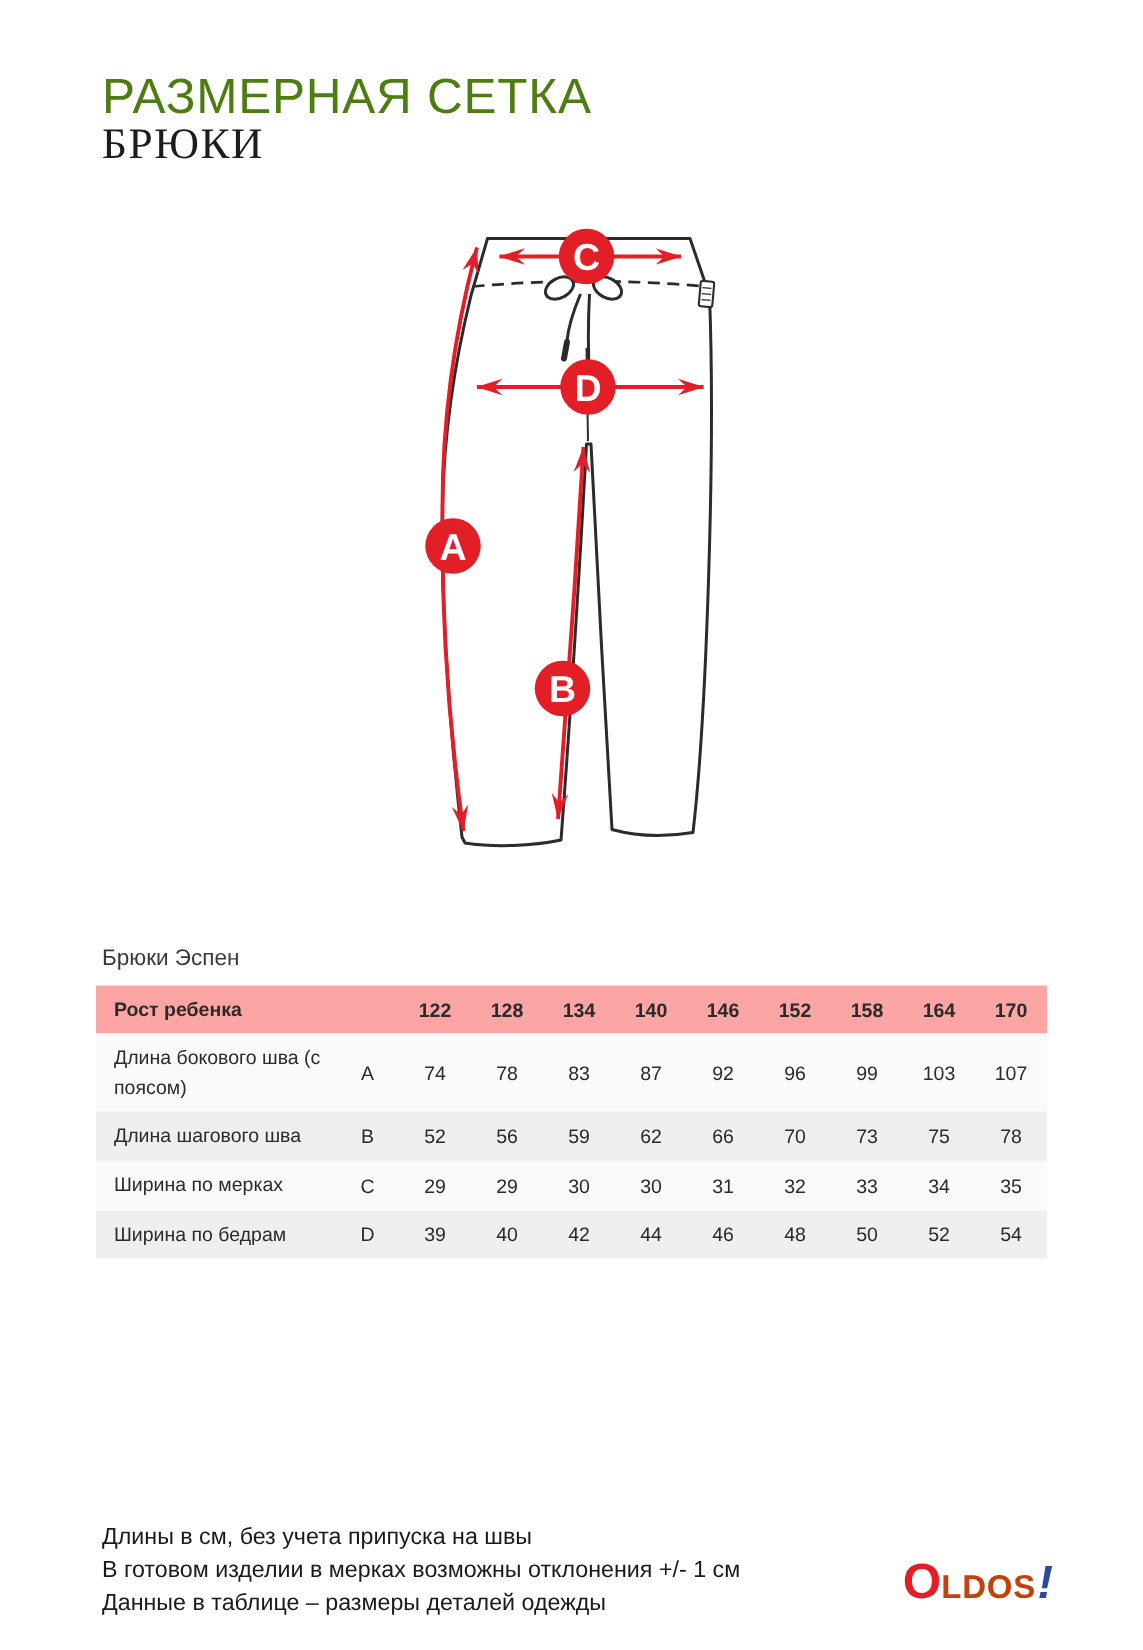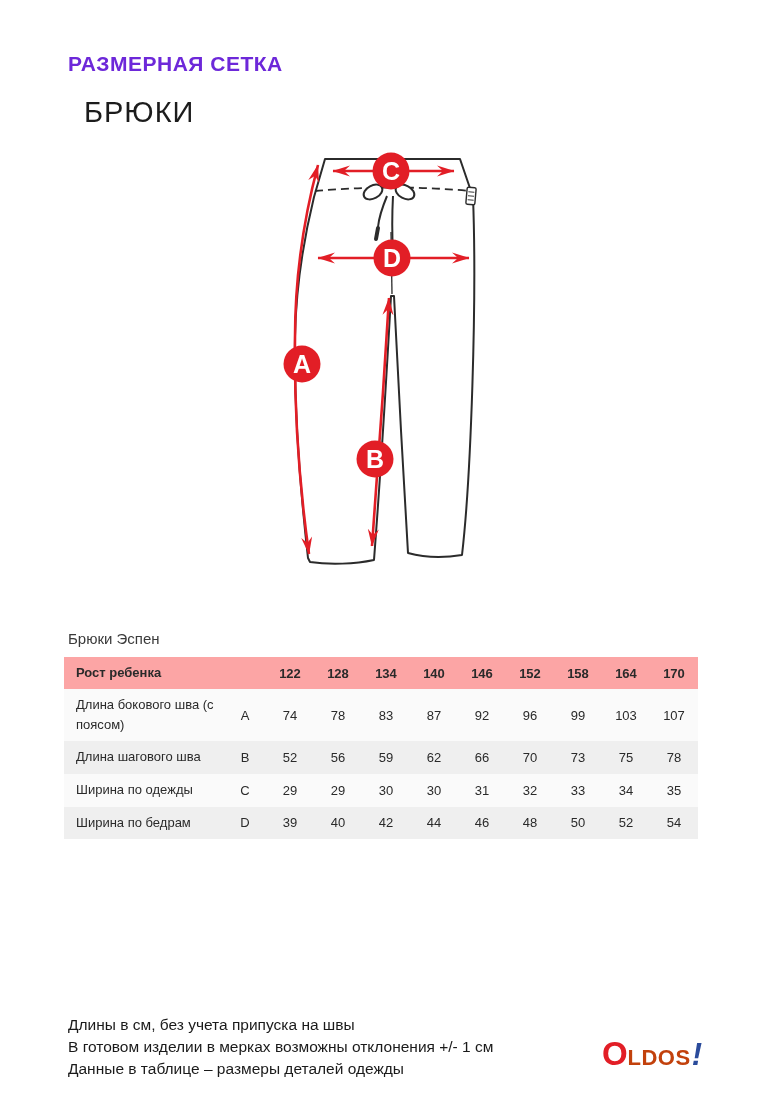--- a/index.html
+++ b/index.html
@@ -7,26 +7,26 @@
     position:relative;
     width:762px;height:1100px;
     background:#ffffff;
     font-family:"Liberation Sans","DejaVu Sans",sans-serif;
     color:#1a1a1a;
     overflow:hidden;
   }
   
   .title-block{position:absolute;left:68px;top:48px;}
   .title-block h1{
-    margin:0;font-size:21px;line-height:32px;font-weight:700;
-    letter-spacing:0.5px;color:#6d28d9;
+    margin:0;font-size:33px;line-height:32px;font-weight:400;
+    letter-spacing:0.5px;color:#4d7c0f;
   }
   .title-block h2{
-    margin:16px;font-size:29px;line-height:32px;font-weight:400;
-    letter-spacing:1px;color:#1c1c1c;
+    margin:0;font-size:29px;line-height:32px;font-weight:400;
+    letter-spacing:1px;color:#1c1c1c;font-family:Liberation Serif, serif;
   }
   
   .diagram{position:absolute;left:0;top:0;}
   .pants-outline{fill:#ffffff;stroke:#2b2b2b;stroke-width:2;stroke-linejoin:round;}
   .thin-line{fill:none;stroke:#2b2b2b;stroke-width:1.3;}
   .dash-line{fill:none;stroke:#2b2b2b;stroke-width:1.8;stroke-dasharray:8 5;}
   .cord{fill:none;stroke:#2b2b2b;stroke-width:2;}
   .aglet{fill:none;stroke:#2b2b2b;stroke-width:4;stroke-linecap:round;}
   .loop{fill:#ffffff;stroke:#2b2b2b;stroke-width:2;}
   .arrow{fill:none;stroke:#e21e26;stroke-width:2.6;}
@@ -188,21 +188,21 @@
           <td>56</td>
           <td>59</td>
           <td>62</td>
           <td>66</td>
           <td>70</td>
           <td>73</td>
           <td>75</td>
           <td>78</td>
         </tr>
         <tr class="row-c">
-          <td class="lbl">Ширина по одежды</td>
+          <td class="lbl">Ширина по мерках</td>
           <td>C</td>
           <td>29</td>
           <td>29</td>
           <td>30</td>
           <td>30</td>
           <td>31</td>
           <td>32</td>
           <td>33</td>
           <td>34</td>
           <td>35</td>

